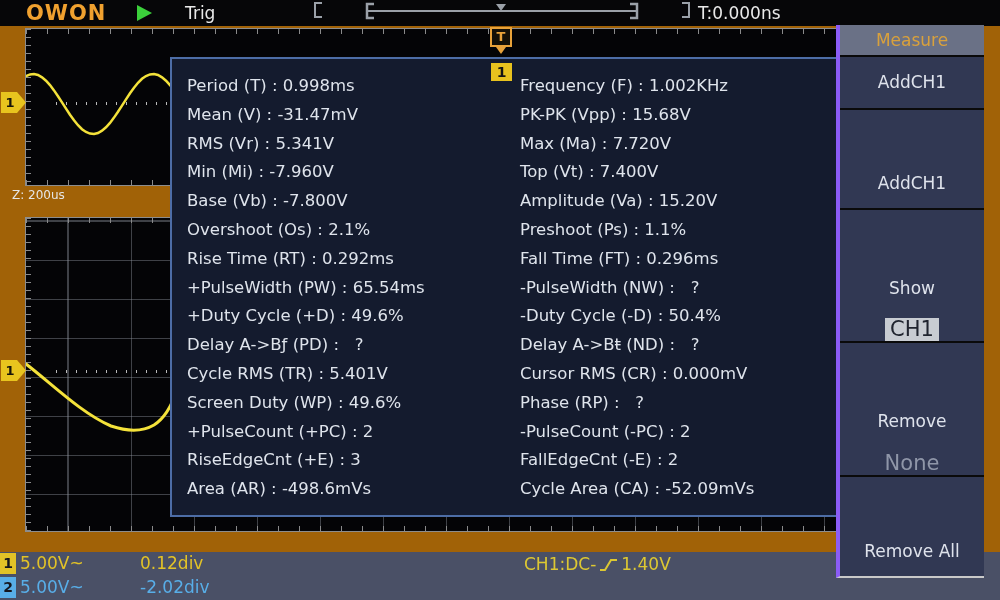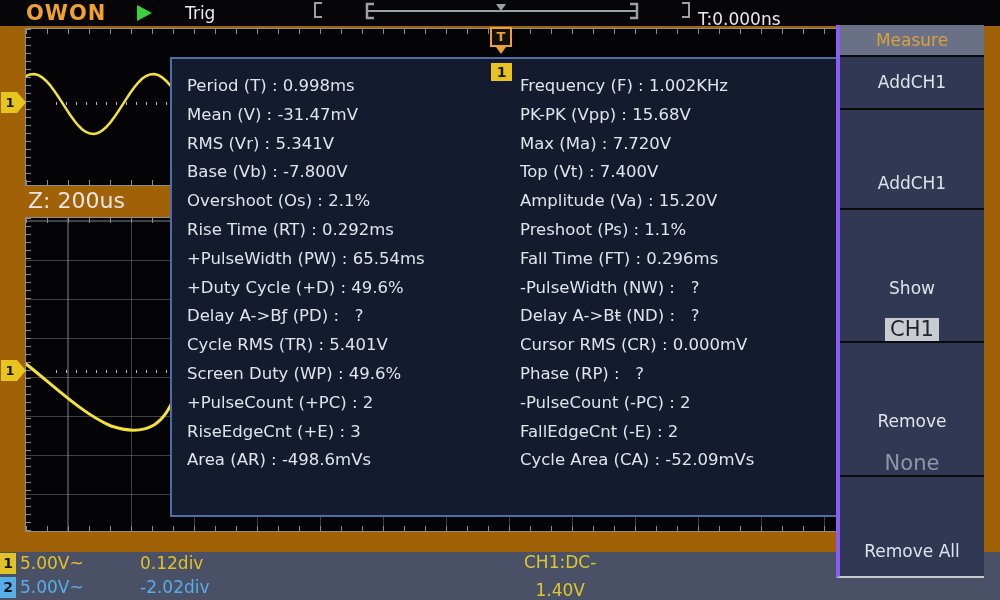--- a/index.html
+++ b/index.html
@@ -6,21 +6,21 @@
   html,body { background:#000; }
   body { font-family:"DejaVu Sans", "Liberation Sans", sans-serif; }
   #screen { position:relative; width:1000px; height:600px; background:#a16207; overflow:hidden; }
 
   
   #topbar { position:absolute; left:0; top:0; width:1000px; height:26px; background:#060608; z-index:6; }
   #logo { position:absolute; left:26px; top:1px; font-size:21px; font-weight:bold; letter-spacing:1px; }
   #play-icon { position:absolute; left:137px; top:5px; width:0; height:0;
     border-left:15px solid #3bd03b; border-top:8px solid transparent; border-bottom:8px solid transparent; }
   #trig-status { position:absolute; left:185px; top:3px; font-size:17px; color:#e9e9e9; }
-  #trig-time { position:absolute; left:698px; top:3px; font-size:17px; color:#e9e9e9;margin-top:6px; }
+  #trig-time { position:absolute; left:698px; top:3px; font-size:17px; color:#e9e9e9; }
   #hpos-widget { position:absolute; left:310px; top:0; }
 
   
   .wf-window { position:absolute; left:25px; width:822px; background:#040406; border:1px solid #8d8d8d; z-index:1; }
   #zoom-window { top:28px; height:158px; }
   #main-window { top:217px; height:315px;
     background-image:
       repeating-linear-gradient(to right, rgba(135,140,150,0.45) 0 1px, transparent 1px 63px),
       repeating-linear-gradient(to bottom, rgba(135,140,150,0.45) 0 1px, transparent 1px 39px);
     background-position: 42px 0, 0 3px; }
@@ -28,21 +28,21 @@
     background:repeating-linear-gradient(to right,#8a8a8a 0 1px, transparent 1px 21px); }
   .hticks.top { top:0; } .hticks.bottom { bottom:0; }
   .vticks { position:absolute; top:0; bottom:0; width:5px;
     background:repeating-linear-gradient(to bottom,#8a8a8a 0 1px, transparent 1px 8px); left:0; }
   .chan-dotline { position:absolute; left:30px; right:2px; height:3px;
     background:repeating-linear-gradient(to right,#b9b9b9 0 1px, transparent 1px 10px); }
   #zoom-window .chan-dotline { top:73px; }
   #main-window .chan-dotline { top:152px; }
   .wavesvg { position:absolute; left:0; top:0; }
 
-  #zoom-label { position:absolute; left:28px; top:188px; font-size:22px; color:#e6e6e6; z-index:2;text-align:right; }
+  #zoom-label { position:absolute; left:12px; top:188px; font-size:12px; color:#e6e6e6; z-index:2;text-align:right; }
 
   
   .ch-marker { position:absolute; left:1px; width:25px; height:21px; background:#e8c41e;
     clip-path:polygon(0 0, 64% 0, 100% 50%, 64% 100%, 0 100%);
     color:#16140a; font-size:13px; font-weight:bold; line-height:21px; text-align:center;
     padding-right:7px; z-index:2; }
   #marker-zoom { top:92px; }
   #marker-main { top:360px; }
 
   
@@ -83,21 +83,21 @@
   #status-strip span { position:absolute; top:0; }
   #tb-label { left:28px; } #sr-label { left:170px; } #depth-label { left:325px; }
 
   #bottom-bar { position:absolute; left:0; top:552px; width:1000px; height:48px; background:#4a5066; z-index:7; }
   .ch-row { position:relative; height:24px; font-size:17px; line-height:23px; }
   .ch-badge { position:absolute; left:0; top:1px; width:16px; height:21px; color:#14161e;
     font-weight:bold; font-size:14px; text-align:center; line-height:21px; }
   .ch-scale { position:absolute; left:20px; }
   .ch-offset { position:absolute; left:140px; }
   #trigger-info { position:absolute; left:524px; top:0; height:24px; display:flex;
-    align-items:center; gap:3px; font-size:17px;flex-direction:column; }
+    align-items:center; gap:3px; font-size:17px; }
   #trigger-info svg { margin-top:2px; }
 </style>
 </head>
 <body>
 
 <div id="screen">
 
   <div id="topbar">
     <span id="logo" style="color: rgb(240, 161, 47);">OWON</span>
     <span id="play-icon"></span>
@@ -142,20 +142,21 @@
   <div id="marker-main" class="ch-marker">1</div>
 
   <div id="trigger-flag">T</div>
 
   <div id="measure-panel">
     <div id="panel-ch-badge">1</div>
     <div id="mp-left" class="mcol">
         <div class="mrow">Period (T) : 0.998ms</div>
         <div class="mrow">Mean (V) : -31.47mV</div>
         <div class="mrow">RMS (Vr) : 5.341V</div>
+        <div class="mrow">Min (Mi) : -7.960V</div>
         <div class="mrow">Base (Vb) : -7.800V</div>
         <div class="mrow">Overshoot (Os) : 2.1%</div>
         <div class="mrow">Rise Time (RT) : 0.292ms</div>
         <div class="mrow">+PulseWidth (PW) : 65.54ms</div>
         <div class="mrow">+Duty Cycle (+D) : 49.6%</div>
         <div class="mrow">Delay A-&gt;Bƒ (PD) :   ?</div>
         <div class="mrow">Cycle RMS (TR) : 5.401V</div>
         <div class="mrow">Screen Duty (WP) : 49.6%</div>
         <div class="mrow">+PulseCount (+PC) : 2</div>
         <div class="mrow">RiseEdgeCnt (+E) : 3</div>
@@ -163,20 +164,21 @@
       </div>
     <div id="mp-right" class="mcol">
         <div class="mrow">Frequency (F) : 1.002KHz</div>
         <div class="mrow">PK-PK (Vpp) : 15.68V</div>
         <div class="mrow">Max (Ma) : 7.720V</div>
         <div class="mrow">Top (Vt) : 7.400V</div>
         <div class="mrow">Amplitude (Va) : 15.20V</div>
         <div class="mrow">Preshoot (Ps) : 1.1%</div>
         <div class="mrow">Fall Time (FT) : 0.296ms</div>
         <div class="mrow">-PulseWidth (NW) :   ?</div>
+        <div class="mrow">-Duty Cycle (-D) : 50.4%</div>
         <div class="mrow">Delay A-&gt;Bŧ (ND) :   ?</div>
         <div class="mrow">Cursor RMS (CR) : 0.000mV</div>
         <div class="mrow">Phase (RP) :   ?</div>
         <div class="mrow">-PulseCount (-PC) : 2</div>
         <div class="mrow">FallEdgeCnt (-E) : 2</div>
         <div class="mrow">Cycle Area (CA) : -52.09mVs</div>
       </div>
   </div>
 
   <div id="sidebar">

